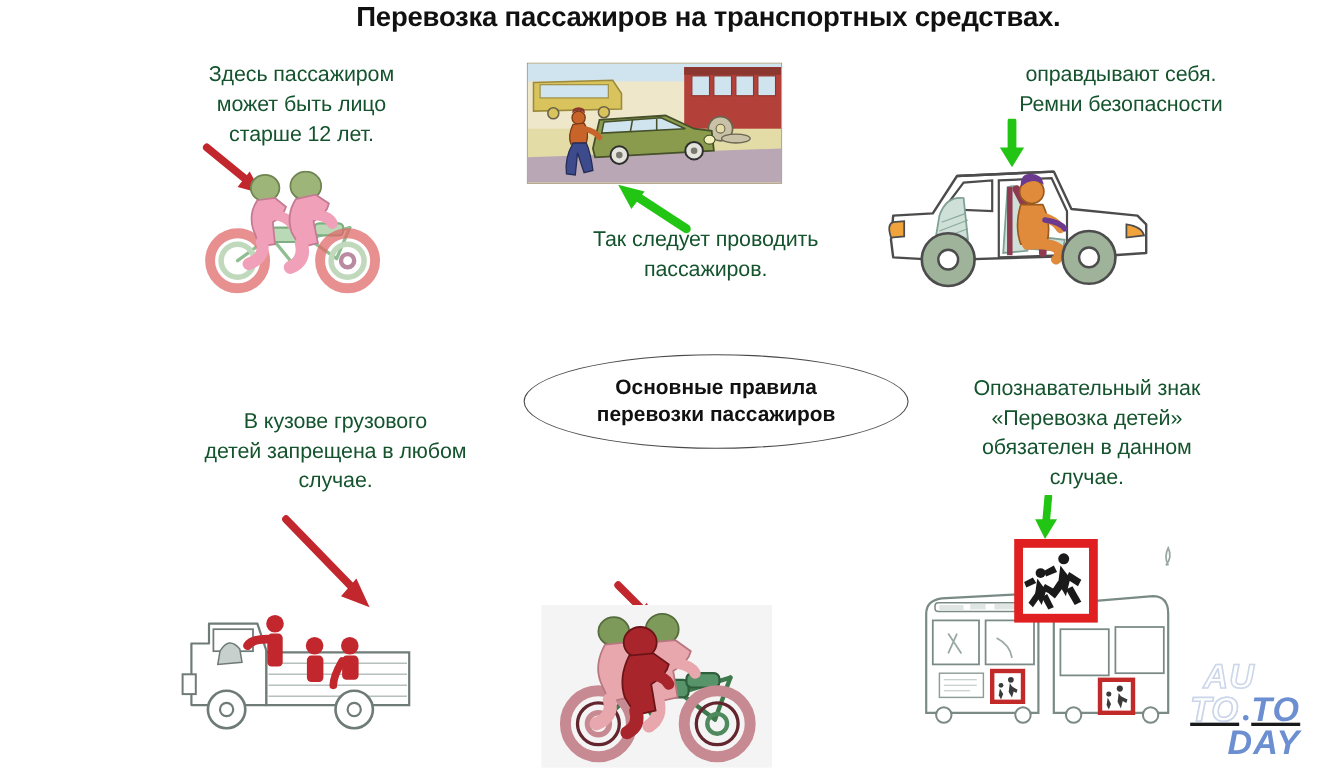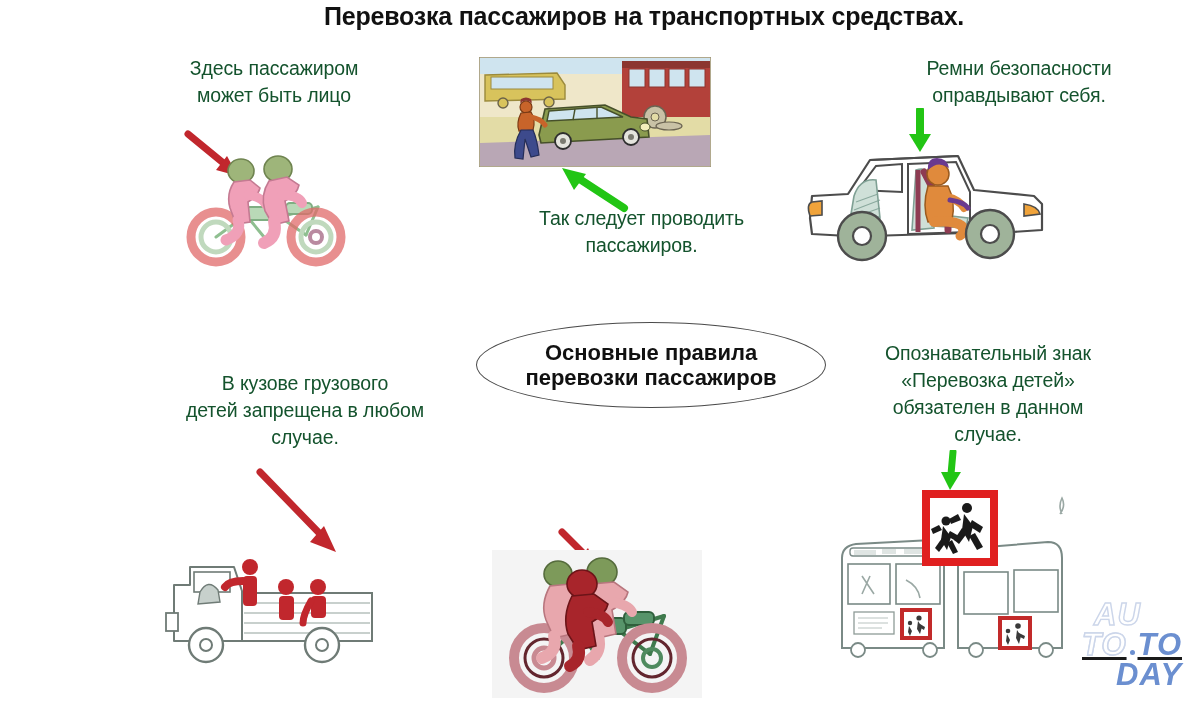--- a/index.html
+++ b/index.html
@@ -55,21 +55,21 @@
     border-radius: 50%;
     background: #ffffff;
   }
   #oval-wrap .oval-text {
     position: absolute;
     inset: 0;
     display: flex;
     flex-direction: column;
     align-items: center;
     justify-content: center;
-    font-size: 22px;
+    font-size: 19px;
     font-weight: bold;
     line-height: 25px;
     color: #111111;
     text-align: center;
   }
 
   
   .illo { position: absolute; }
   .illo svg { display: block; }
 
@@ -114,20 +114,21 @@
 </head>
 <body>
 
 <div id="poster">
 
   <div class="abs" id="title">Перевозка пассажиров на транспортных средствах.</div>
 
   <div class="abs caption" style="left:110px; top:55px; width:240px;">
     <div>Здесь пассажиром</div>
     <div>может быть лицо</div>
+    <div>старше 12 лет.</div>
   </div>
 
   <div class="illo" style="left:180px; top:128px;">
     <svg width="80" height="55" viewBox="0 0 80 55">
       <g stroke="#c1272d" stroke-width="7" stroke-linecap="round" fill="none">
         <line x1="8" y1="6" x2="47" y2="38"></line>
       </g>
       <polygon points="58,48 36,42 47,28" fill="#c1272d"></polygon>
     </svg>
   </div>
@@ -223,22 +224,22 @@
       <polygon points="6,0 30,6 18,22" fill="#22c514"></polygon>
     </svg>
   </div>
 
   <div class="abs caption" style="left:465px; top:205px; width:265px;">
     <div>Так следует проводить</div>
     <div>пассажиров.</div>
   </div>
 
   <div class="abs caption" style="left:855px; top:55px; width:240px;">
+    <div>оправдывают себя.</div>
     <div>Ремни безопасности</div>
-    <div>оправдывают себя.</div>
   </div>
 
   <div class="illo" style="left:905px; top:108px;">
     <svg width="30" height="46" viewBox="0 0 30 46">
       <line x1="15" y1="2" x2="15" y2="28" stroke="#22c514" stroke-width="8" stroke-linecap="round"></line>
       <polygon points="15,44 4,26 26,26" fill="#22c514"></polygon>
     </svg>
   </div>
 
   <div class="illo" style="left:798px; top:140px;">

